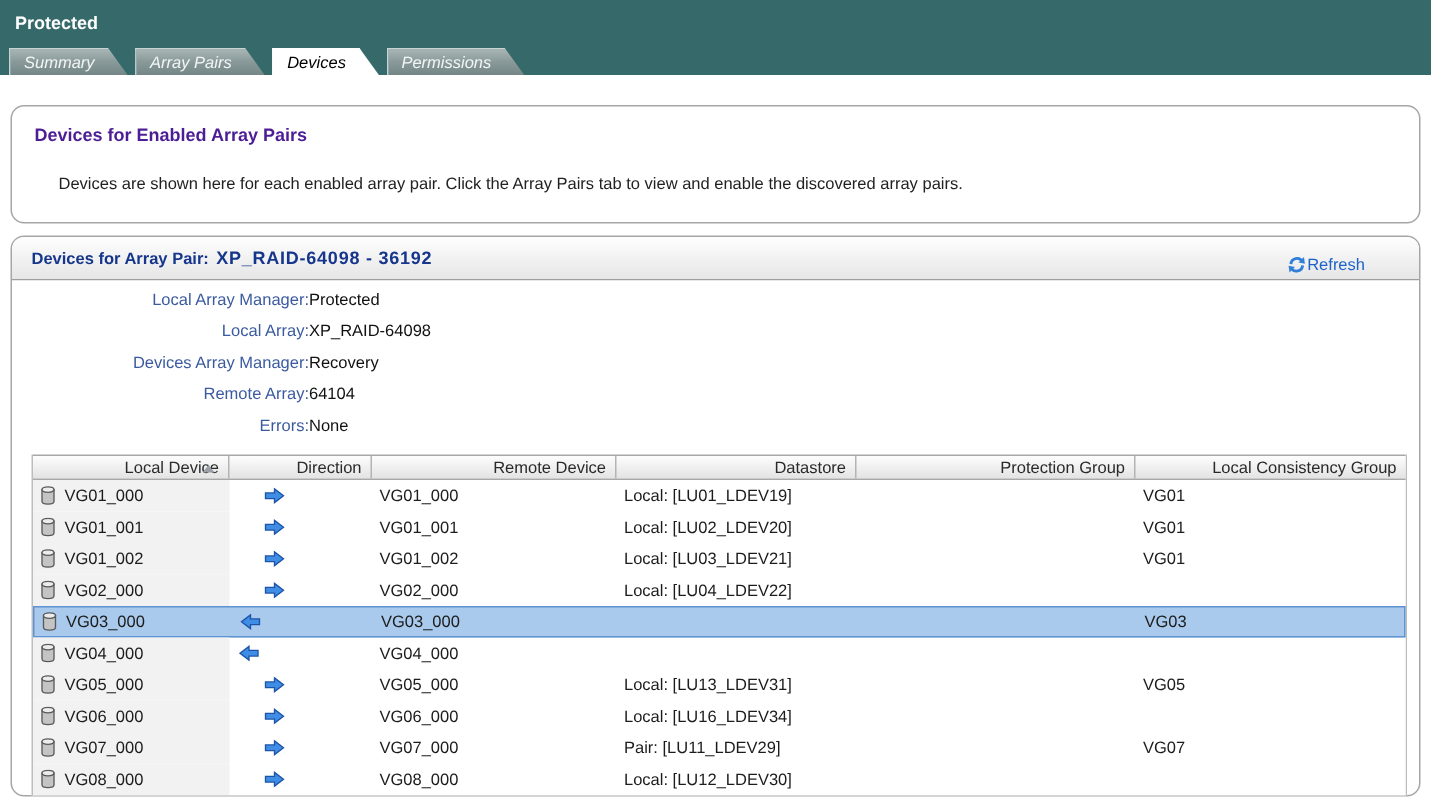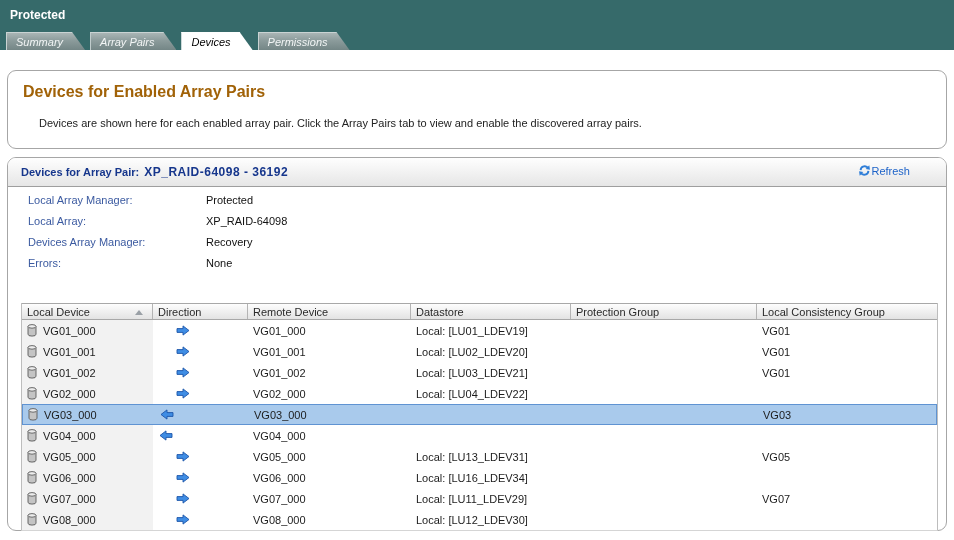--- a/index.html
+++ b/index.html
@@ -1,43 +1,43 @@
 <!DOCTYPE html>
 <html><head>
 <meta charset="utf-8">
 <style>
   html,body{margin:0;padding:0;background:#ffffff;}
   #screen{position:relative;width:954px;height:540px;background:#ffffff;overflow:hidden;
-          font-family:"Liberation Sans",sans-serif;font-size:11px;color:#1a1a1a;}
+          font-family:"Liberation Sans",sans-serif;font-size:11px;color:#1a1a1a;text-align:right;}
 
   
   .topbar{position:absolute;left:0;top:0;width:954px;height:50px;background:#366a6a;}
   .topbar-title{position:absolute;left:10px;top:8px;color:#ffffff;font-weight:bold;font-size:12px;}
   .tabs{position:absolute;left:6px;bottom:0;display:flex;gap:5px;font-style:italic;}
   .tab{height:18px;line-height:19px;padding:0 22px 0 9px;color:#f2f5f5;font-size:11px;cursor:pointer;
        clip-path:polygon(0 0,calc(100% - 13px) 0,100% 100%,0 100%);
        background:linear-gradient(180deg,#a9b5b5 0%,#8b9b9b 45%,#748686 100%);
        border-top:1px solid #c9d3d3;border-left:1px solid #c9d3d3;box-sizing:border-box;}
   .tab.active{background:#ffffff;color:#000000;border-top:1px solid #ffffff;border-left:1px solid #ffffff;}
 
   
   .panel{position:absolute;left:7px;width:940px;border:1px solid #a6a6a6;border-radius:9px;
          background:#ffffff;box-sizing:border-box;}
   #panel-info{top:70px;height:79px;}
   #panel-devices{top:157px;height:374px;}
-  .panel-info-title{position:absolute;left:15px;top:12px;font-weight:bold;font-size:16px;color:#a16207;}
+  .panel-info-title{position:absolute;left:15px;top:12px;font-weight:bold;font-size:12px;color:#4c1d95;}
   .panel-info-desc{position:absolute;left:31px;top:46px;font-size:11px;color:#222222;}
 
   
   .dp-header{position:absolute;left:0;top:0;width:100%;height:29px;box-sizing:border-box;
              background:linear-gradient(180deg,#fefefe,#e6e6e6);
              border-bottom:1px solid #9e9e9e;border-radius:8px 8px 0 0;}
   .dp-title{position:absolute;left:13px;top:7px;color:#16368c;font-weight:bold;font-size:11px;white-space:nowrap;}
   .dp-title-value{font-size:12px;letter-spacing:0.5px;margin-left:5px;}
-  .refresh{position:absolute;right:36px;top:6px;color:#1e63c8;display:flex;align-items:center;cursor:pointer;}
+  .refresh{position:absolute;right:36px;top:12px;color:#1e63c8;display:flex;align-items:center;cursor:pointer;}
   .refresh svg{display:block;}
 
   
   .fields{position:absolute;left:20px;top:31px;}
   .frow{height:21px;display:flex;align-items:center;}
   .flabel{width:178px;color:#3b5aa0;}
   .fvalue{color:#111111;}
 
   
   .devtable{position:absolute;left:13px;top:145px;width:917px;box-sizing:border-box;
@@ -110,20 +110,24 @@
       </div>
       <div class="frow">
         <span class="flabel">Local Array:</span>
         <span class="fvalue">XP_RAID-64098</span>
       </div>
       <div class="frow">
         <span class="flabel">Devices Array Manager:</span>
         <span class="fvalue">Recovery</span>
       </div>
       <div class="frow">
+        <span class="flabel">Remote Array:</span>
+        <span class="fvalue">64104</span>
+      </div>
+      <div class="frow">
         <span class="flabel">Errors:</span>
         <span class="fvalue">None</span>
       </div>
     </div>
 
     <div class="devtable">
       <div class="thead">
           <div class="th c0"><span>Local Device</span><span class="sort-asc"></span></div>
           <div class="th c1"><span>Direction</span></div>
           <div class="th c2"><span>Remote Device</span></div>
@@ -319,21 +323,21 @@
               <span>VG07_000</span>
             </div>
             <div class="cell c1 right">
               <span class="arrow">
                 <svg width="14" height="11" viewBox="0 0 14 11">
                   <path d="M1 3.6 L7 3.6 L7 0.9 L13 5.5 L7 10.1 L7 7.4 L1 7.4 Z" fill="#3f8de4" stroke="#1c55a8" stroke-width="0.9"></path>
                 </svg>
               </span>
             </div>
             <div class="cell c2">VG07_000</div>
-            <div class="cell c3">Local: [LU11_LDEV29]</div>
+            <div class="cell c3">Pair: [LU11_LDEV29]</div>
             <div class="cell c4"></div>
             <div class="cell c5">VG07</div>
           </div>
           <div class="trow">
             <div class="cell c0">
               <span class="dicon">
                 <svg width="10" height="13" viewBox="0 0 10 13">
                   <path d="M1 2.4 L1 10.2 A4 1.9 0 0 0 9 10.2 L9 2.4 Z" fill="#c4c4c4" stroke="#5a5a5a" stroke-width="0.9"></path>
                   <ellipse cx="5" cy="2.4" rx="4" ry="1.8" fill="#ececec" stroke="#5a5a5a" stroke-width="0.9"></ellipse>
                 </svg>

